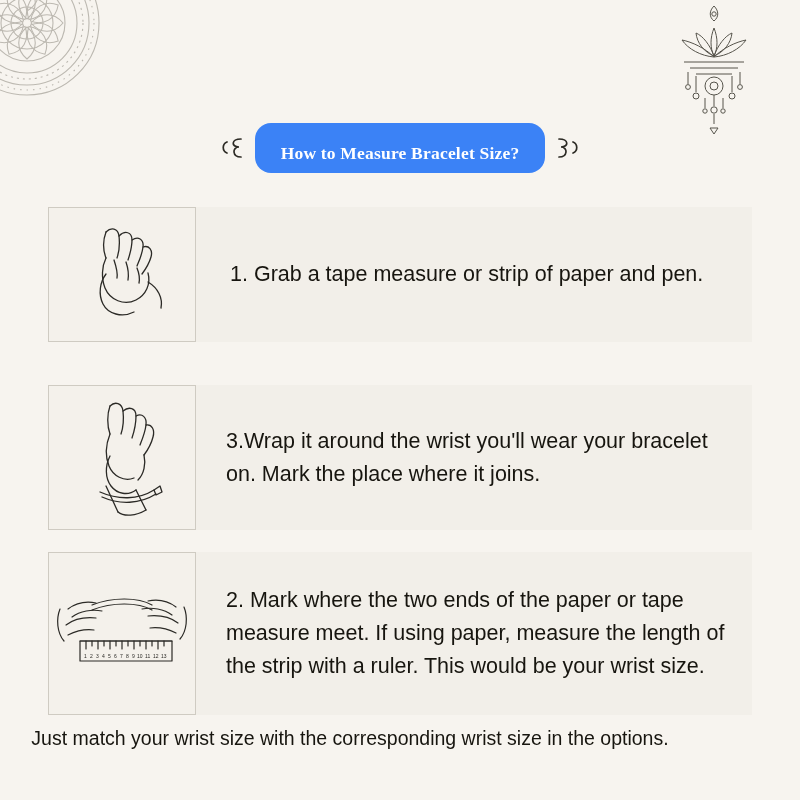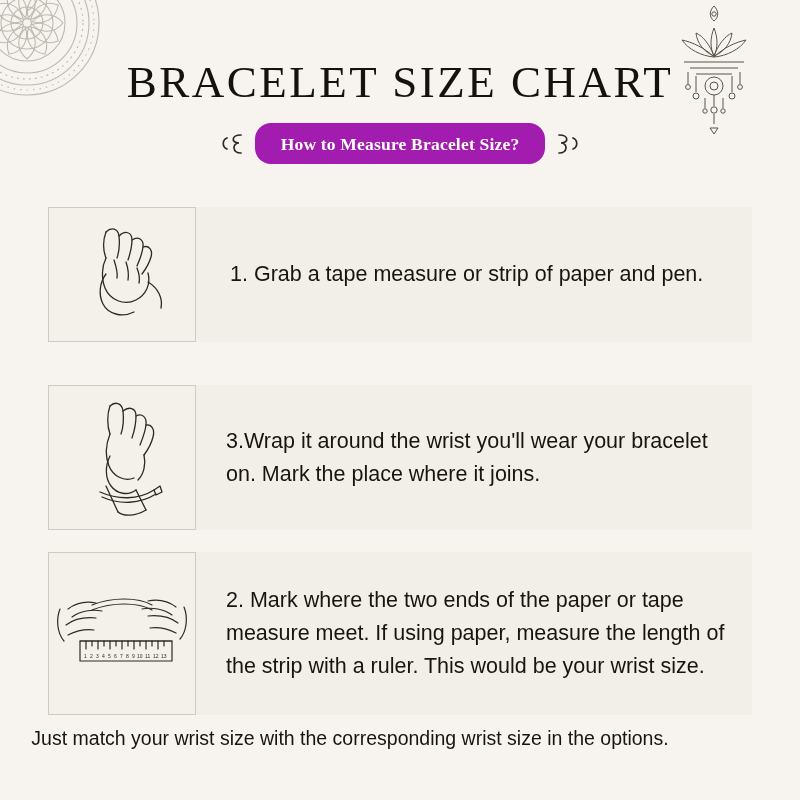--- a/index.html
+++ b/index.html
@@ -56,24 +56,24 @@
     position: absolute;
     top: 123px;
     left: 0;
     width: 800px;
     display: flex;
     align-items: center;
     justify-content: center;
     gap: 10px;
   }
   .pill {
-    background: #a21caf;
+    background: #3b82f6;
     color: #ffffff;
     border-radius: 16px;
-    padding: 11px 26px 9px 26px;
+    padding: 20px 26px 9px 26px;
     font-family: "Liberation Serif", serif;
     font-size: 17.5px;
     font-weight: bold;
     letter-spacing: 0.2px;
     white-space: nowrap;
   }
   .swirl {
     width: 26px;
     height: 26px;
     opacity: 0.9;
@@ -211,21 +211,20 @@
         <circle cx="74" cy="85" r="2.4"></circle>
       <path d="M39 96 V 106"></path>
         <circle cx="39" cy="109" r="2.2"></circle>
       <path d="M57 96 V 106"></path>
         <circle cx="57" cy="109" r="2.2"></circle>
       <path d="M48 112 V 122"></path>
         <path d="M44 126 L 48 132 L 52 126 Z"></path>
     </g>
   </svg>
 
-  <div class="title">BRACELET SIZE CHART</div>
 
   <div class="subtitle-row">
     <svg class="swirl" viewBox="0 0 26 26">
       <g fill="none" stroke="#17150f" stroke-width="1.7" stroke-linecap="round">
         <path d="M22 4 C 12 4, 12 12, 20 12 C 13 12, 13 22, 22 22"></path>
         <path d="M8 7 C 3 9, 3 16, 8 18"></path>
       </g>
     </svg>
     <div class="pill">How to Measure Bracelet Size?</div>
     <svg class="swirl" viewBox="0 0 26 26">

